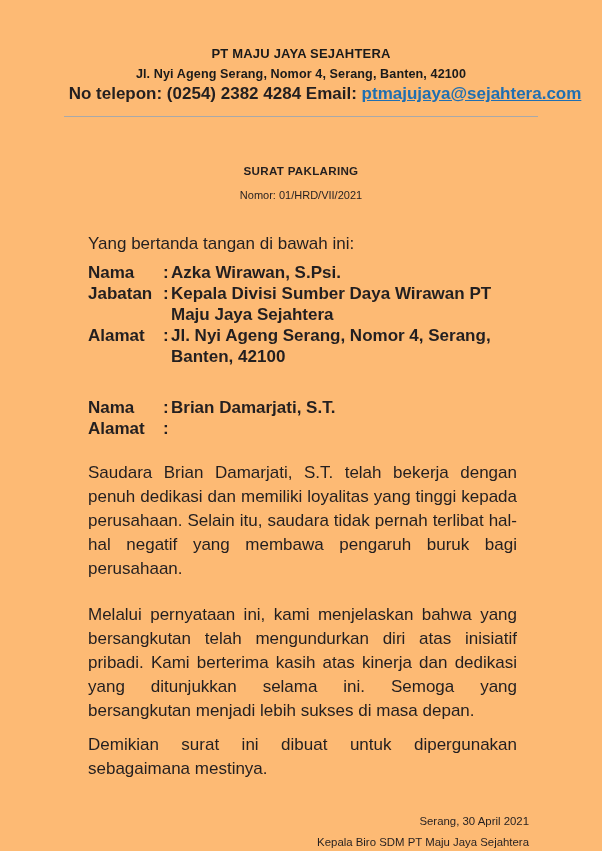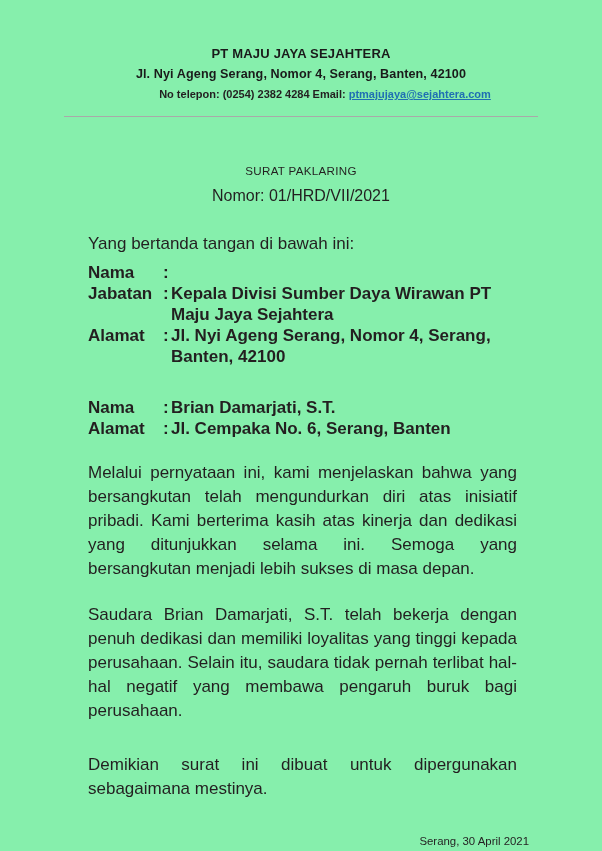--- a/index.html
+++ b/index.html
@@ -12,21 +12,21 @@
     width: 602px;
     height: 851px;
     font-family: "Liberation Sans", "DejaVu Sans", sans-serif;
     color: #231f20;
     -webkit-font-smoothing: antialiased;
   }
   .page {
     position: relative;
     width: 602px;
     height: 851px;
-    background: #86efac;
+    background: #fdba74;
     box-sizing: border-box;
     padding: 0;
     overflow: hidden;
   }
 
   
   .letterhead {
     padding-top: 44px;
     text-align: center;
   }
@@ -36,21 +36,21 @@
     line-height: 20px;
     letter-spacing: 0.1px;
     color: #1a1a1a;
   }
   .letterhead .lh-company {
     font-size: 13px;
     letter-spacing: 0.2px;
   }
   .lh-contact {
     font-weight: bold;
-    font-size: 11px;
+    font-size: 17px;
     line-height: 20px;
     padding-left: 48px;
   }
   .lh-email-label { font-weight: bold; }
   .lh-email-link {
     color: #1f6fb2;
     text-decoration: underline;
     font-weight: bold;
   }
   .lh-rule {
@@ -59,28 +59,28 @@
     border-top: 1px solid #a9a9a9;
     height: 0;
   }
 
   
   .doc-title-block {
     text-align: center;
     margin-top: 23px;
   }
   .doc-title {
-    font-weight: normal;
+    font-weight: bold;
     font-size: 11.6px;
     letter-spacing: 0.3px;
     line-height: 19px;
     margin-top: 44px;
   }
   .doc-number {
-    font-size: 16px;
+    font-size: 11px;
     line-height: 19px;
     margin-top: 6px;
   }
 
   
   .body-wrap {
     margin: 0 85px 0 88px;
     font-size: 17px;
     line-height: 19px;
   }
@@ -107,21 +107,21 @@
     flex: 1 1 auto;
   }
   .section-gap { height: 21px; }
 
   .para {
     text-align: justify;
     line-height: 24px;
     margin-top: 22px;
   }
   .para.first-para { margin-top: 27px; }
-  .para.last-para  { margin-top: 30px; }
+  .para.last-para  { margin-top: 10px; }
 
   
   .sign-block {
     margin-top: 30px;
     margin-right: 73px;
     text-align: right;
     font-size: 11.4px;
     line-height: 21px;
   }
   .sign-place { }
@@ -158,20 +158,21 @@
   </div>
 
   <div class="body-wrap">
 
     <div class="intro-line">Yang bertanda tangan di bawah ini:</div>
 
     <div class="field-table">
       <div class="field-row">
         <span class="field-label">Nama</span>
         <span class="field-sep">:</span>
+        <span class="field-value">Azka Wirawan, S.Psi.</span>
       </div>
       <div class="field-row">
         <span class="field-label">Jabatan</span>
         <span class="field-sep">:</span>
         <span class="field-value">Kepala Divisi Sumber Daya Wirawan PT Maju Jaya Sejahtera</span>
       </div>
       <div class="field-row">
         <span class="field-label">Alamat</span>
         <span class="field-sep">:</span>
         <span class="field-value">Jl. Nyi Ageng Serang, Nomor 4, Serang, Banten, 42100</span>
@@ -183,28 +184,27 @@
 
     <div class="field-table">
       <div class="field-row">
         <span class="field-label">Nama</span>
         <span class="field-sep">:</span>
         <span class="field-value">Brian Damarjati, S.T.</span>
       </div>
       <div class="field-row">
         <span class="field-label">Alamat</span>
         <span class="field-sep">:</span>
-        <span class="field-value">Jl. Cempaka No. 6, Serang, Banten</span>
-      </div>
-    </div>
-
+      </div>
+    </div>
+
+
+    <div class="para">Saudara Brian Damarjati, S.T. telah bekerja dengan penuh dedikasi dan memiliki loyalitas yang tinggi kepada perusahaan. Selain itu, saudara tidak pernah terlibat hal-hal negatif yang membawa pengaruh buruk bagi perusahaan.</div>
 
     <div class="para">Melalui pernyataan ini, kami menjelaskan bahwa yang bersangkutan telah mengundurkan diri atas inisiatif pribadi. Kami berterima kasih atas kinerja dan dedikasi yang ditunjukkan selama ini. Semoga yang bersangkutan menjadi lebih sukses di masa depan.</div>
-
-    <div class="para">Saudara Brian Damarjati, S.T. telah bekerja dengan penuh dedikasi dan memiliki loyalitas yang tinggi kepada perusahaan. Selain itu, saudara tidak pernah terlibat hal-hal negatif yang membawa pengaruh buruk bagi perusahaan.</div>
 
     <div class="para last-para">Demikian surat ini dibuat untuk dipergunakan sebagaimana mestinya.</div>
   </div>
 
   <div class="sign-block">
     <div class="sign-place">Serang, 30 April 2021</div>
     <div class="sign-role">Kepala Biro SDM PT Maju Jaya Sejahtera</div>
 
     <div class="sign-space"></div>
 

